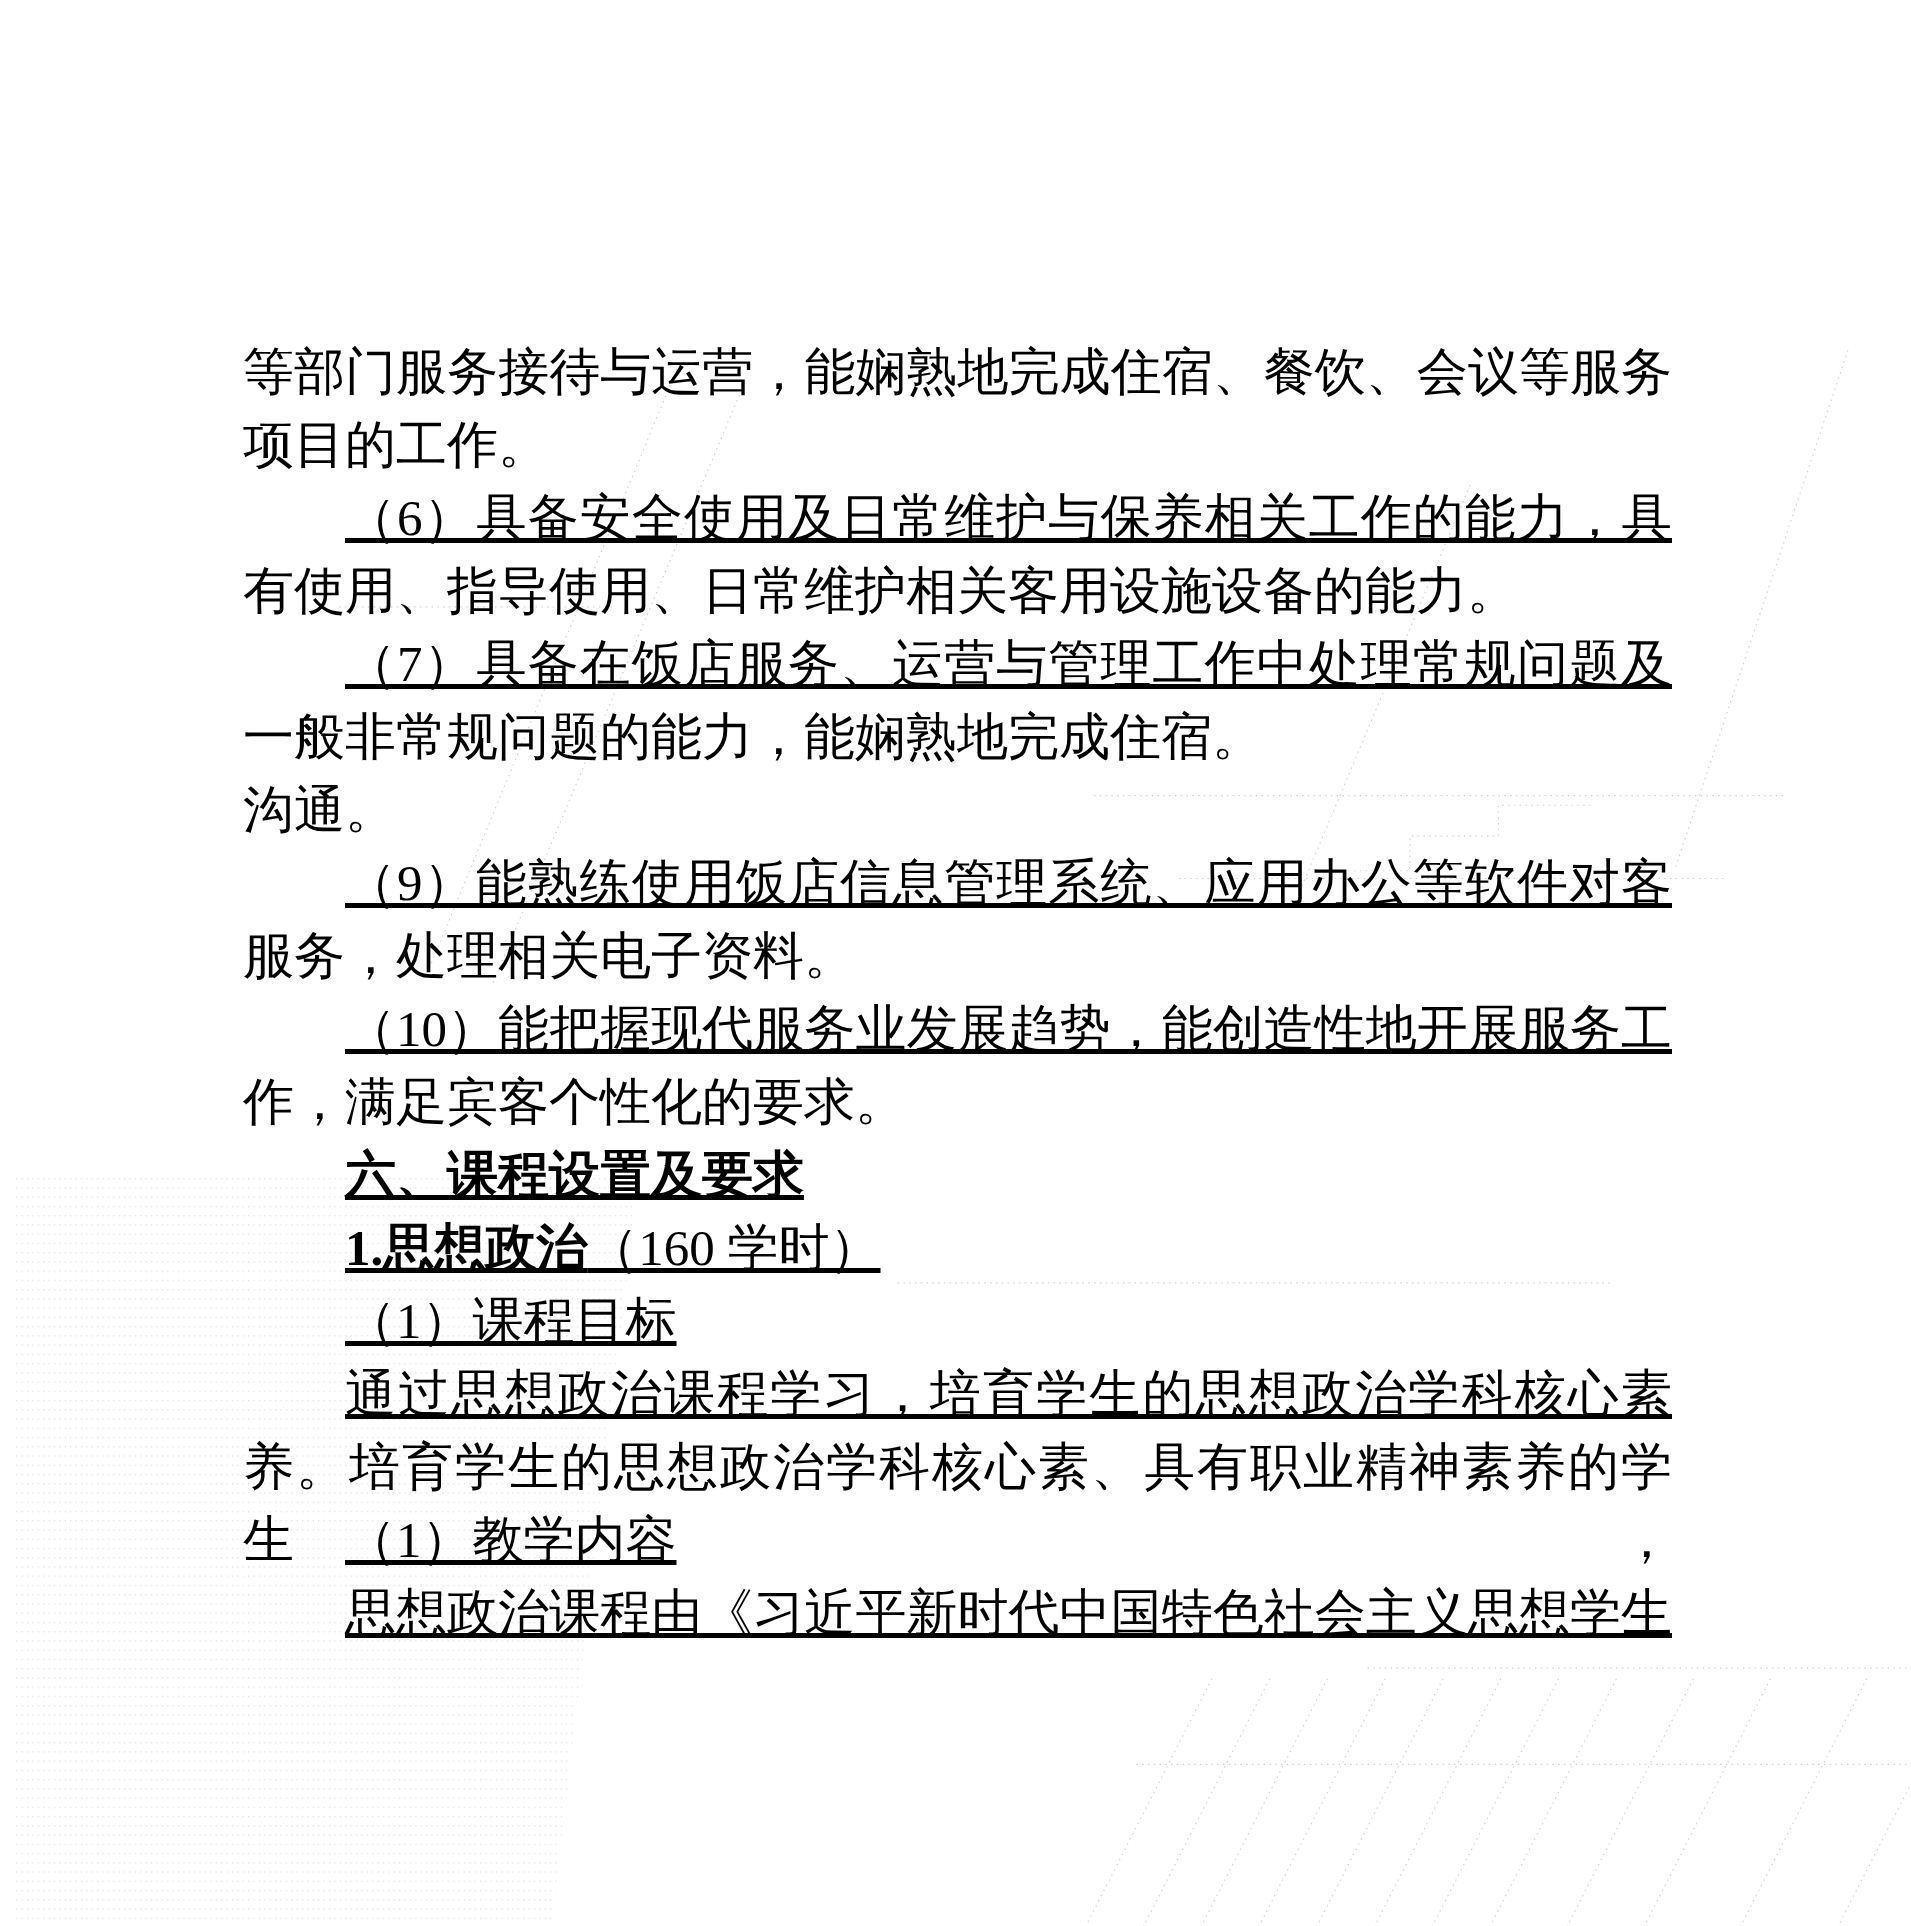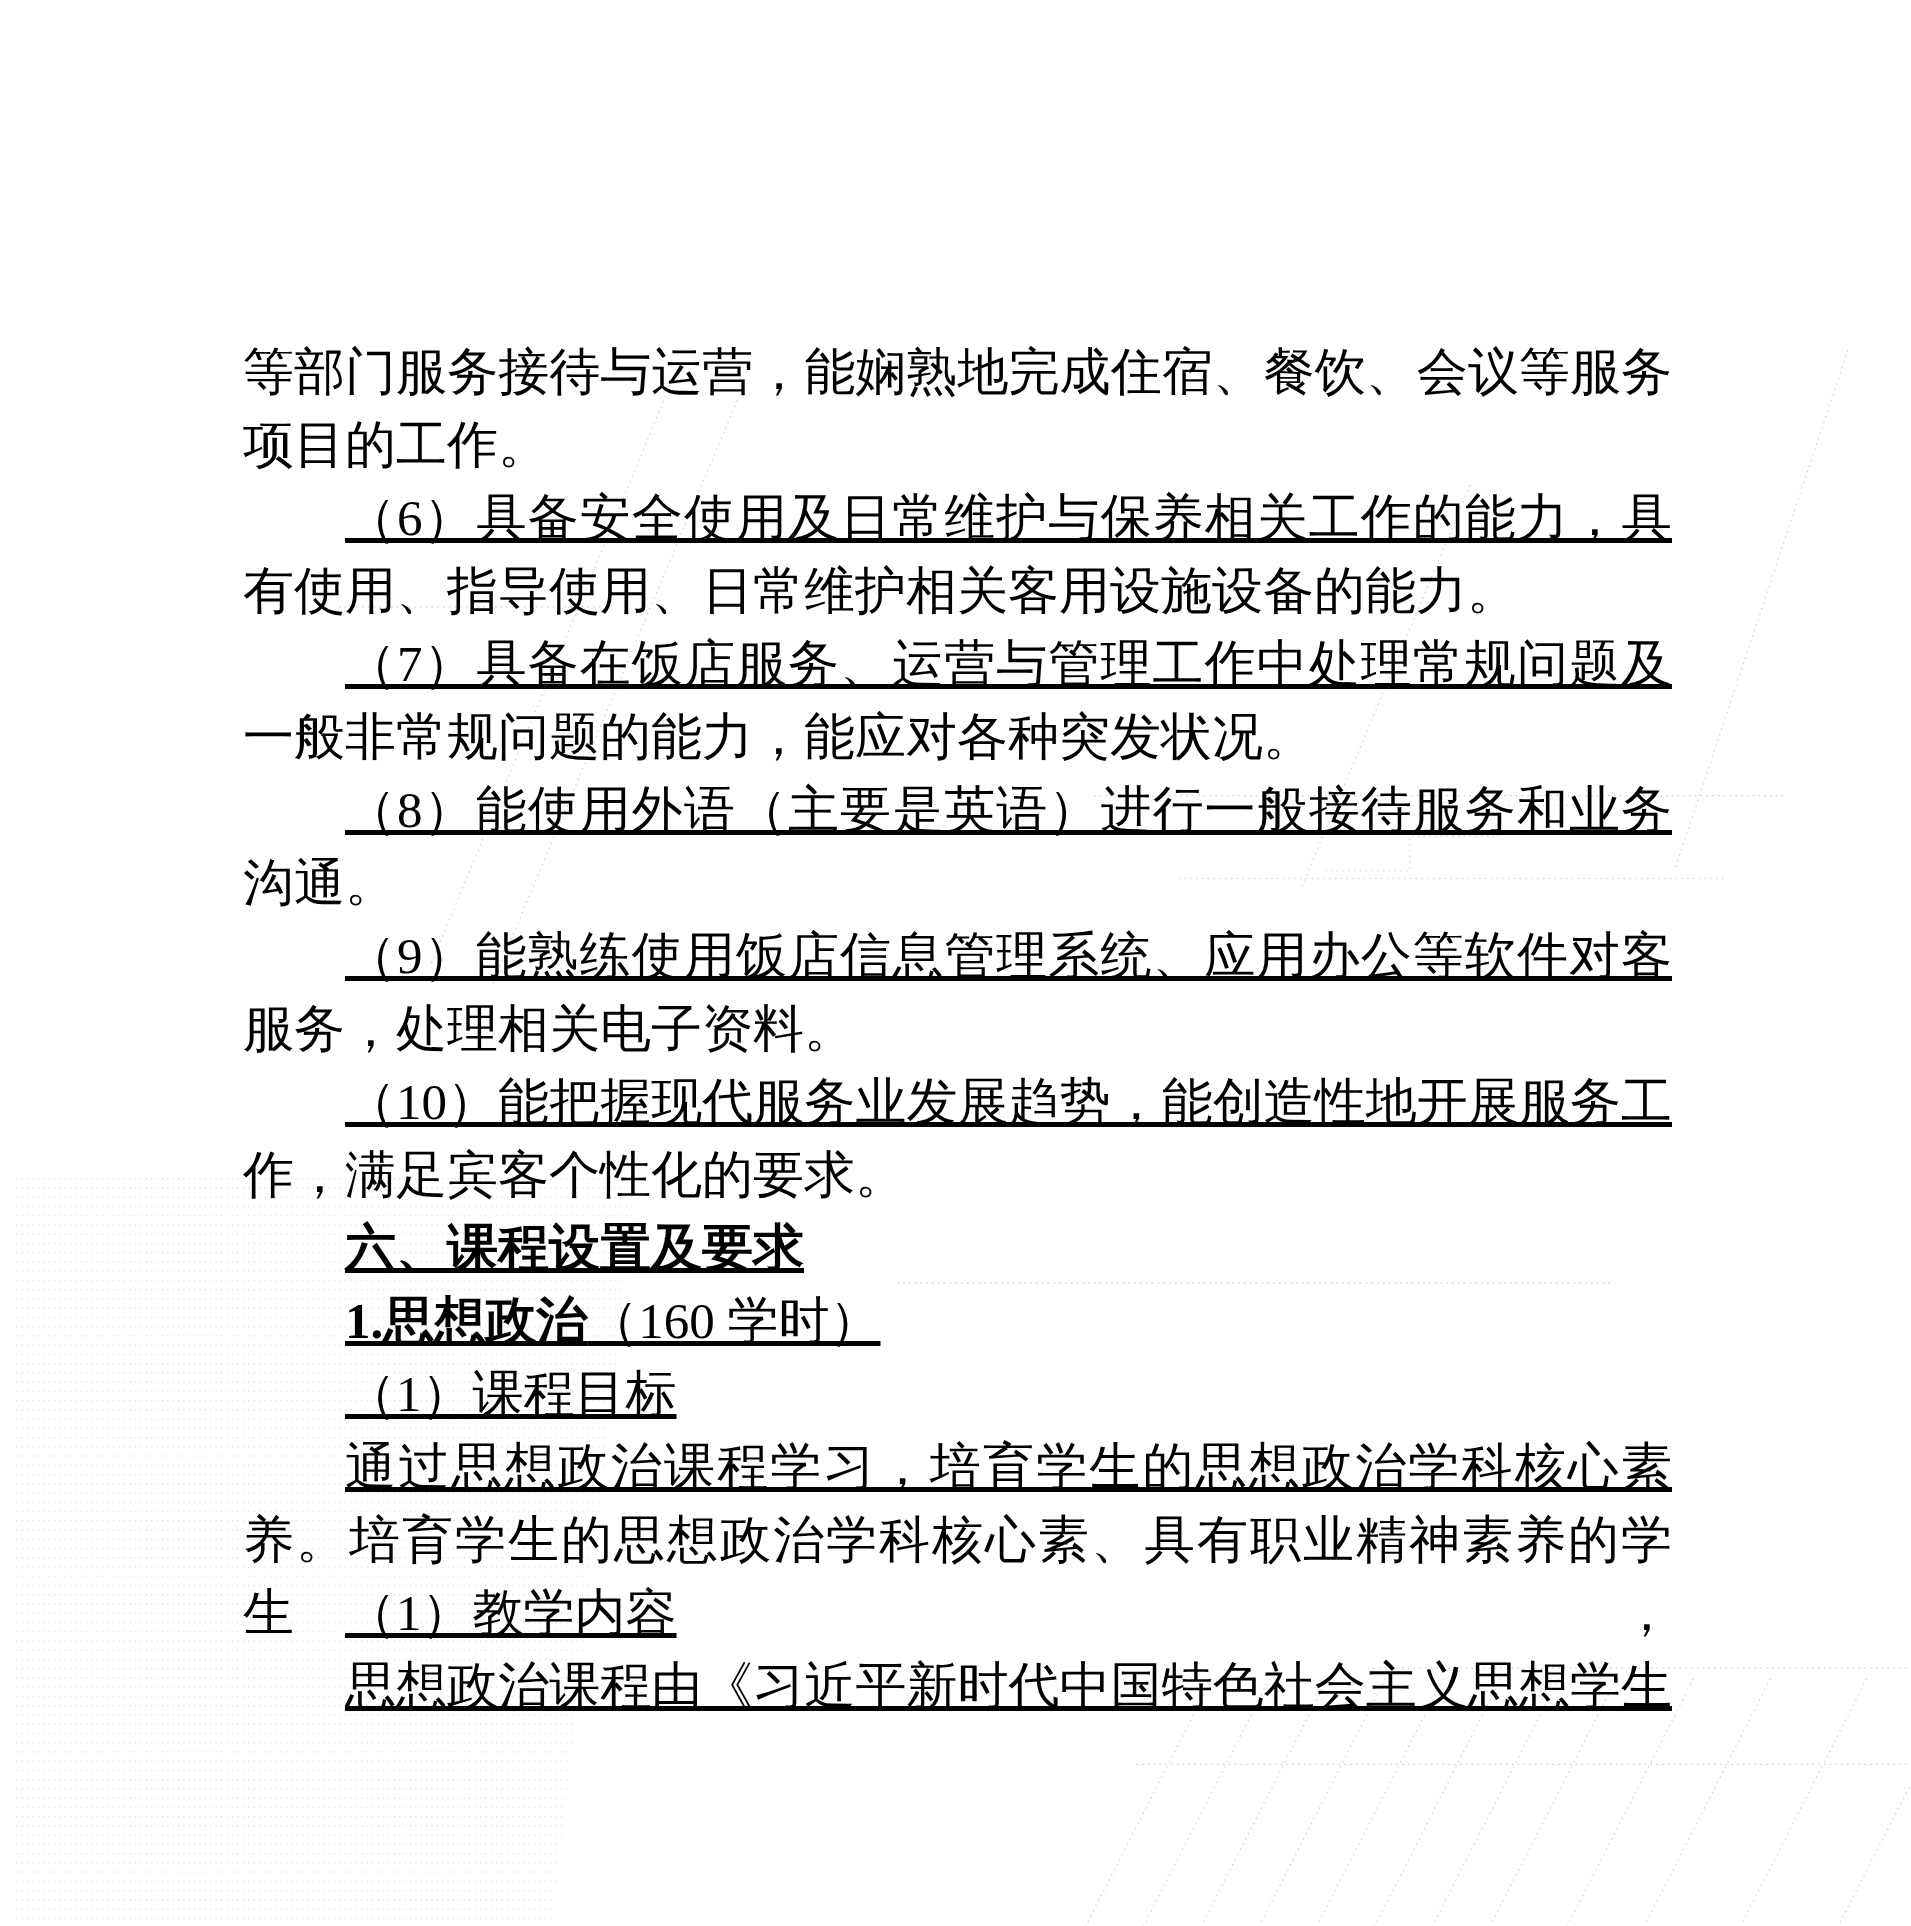--- a/index.html
+++ b/index.html
@@ -86,22 +86,21 @@
       <path d="M 700 6560 h 1100"></path>
     </g>
   </svg>
 
   <main class="doc" id="doc">
       <div class="line stretch"><span class="seg-regular">等部门服务接待与运营，能娴熟地完成住宿、餐饮、会议等服务</span></div>
       <div class="line"><span class="seg-regular">项目的工作。</span></div>
       <div class="line indent stretch"><span class="seg-regular">（6）具备安全使用及日常维护与保养相关工作的能力，具</span></div>
       <div class="line"><span class="seg-regular">有使用、指导使用、日常维护相关客用设施设备的能力。</span></div>
       <div class="line indent stretch"><span class="seg-regular">（7）具备在饭店服务、运营与管理工作中处理常规问题及</span></div>
-      <div class="line"><span class="seg-regular">一般非常规问题的能力，能应对各种突发状况。</span></div>
-      <div class="line indent stretch"><span class="seg-regular">（8）能使用外语（主要是英语）进行一般接待服务和业务</span></div>
+      <div class="line"><span class="seg-regular">一般非常规问题的能力，能娴熟地完成住宿。</span></div>
       <div class="line"><span class="seg-regular">沟通。</span></div>
       <div class="line indent stretch"><span class="seg-regular">（9）能熟练使用饭店信息管理系统、应用办公等软件对客</span></div>
       <div class="line"><span class="seg-regular">服务，处理相关电子资料。</span></div>
       <div class="line indent stretch"><span class="seg-regular">（10）能把握现代服务业发展趋势，能创造性地开展服务工</span></div>
       <div class="line"><span class="seg-regular">作，满足宾客个性化的要求。</span></div>
       <div class="line indent"><span class="seg-bold">六、课程设置及要求</span></div>
       <div class="line indent"><span class="seg-bold">1.思想政治</span><span class="seg-regular">（160 学时）</span></div>
       <div class="line indent"><span class="seg-regular">（1）课程目标</span></div>
       <div class="line indent stretch"><span class="seg-regular">通过思想政治课程学习，培育学生的思想政治学科核心素</span></div>
       <div class="line stretch"><span class="seg-regular">养。培育学生的思想政治学科核心素、具有职业精神素养的学生，</span></div>

